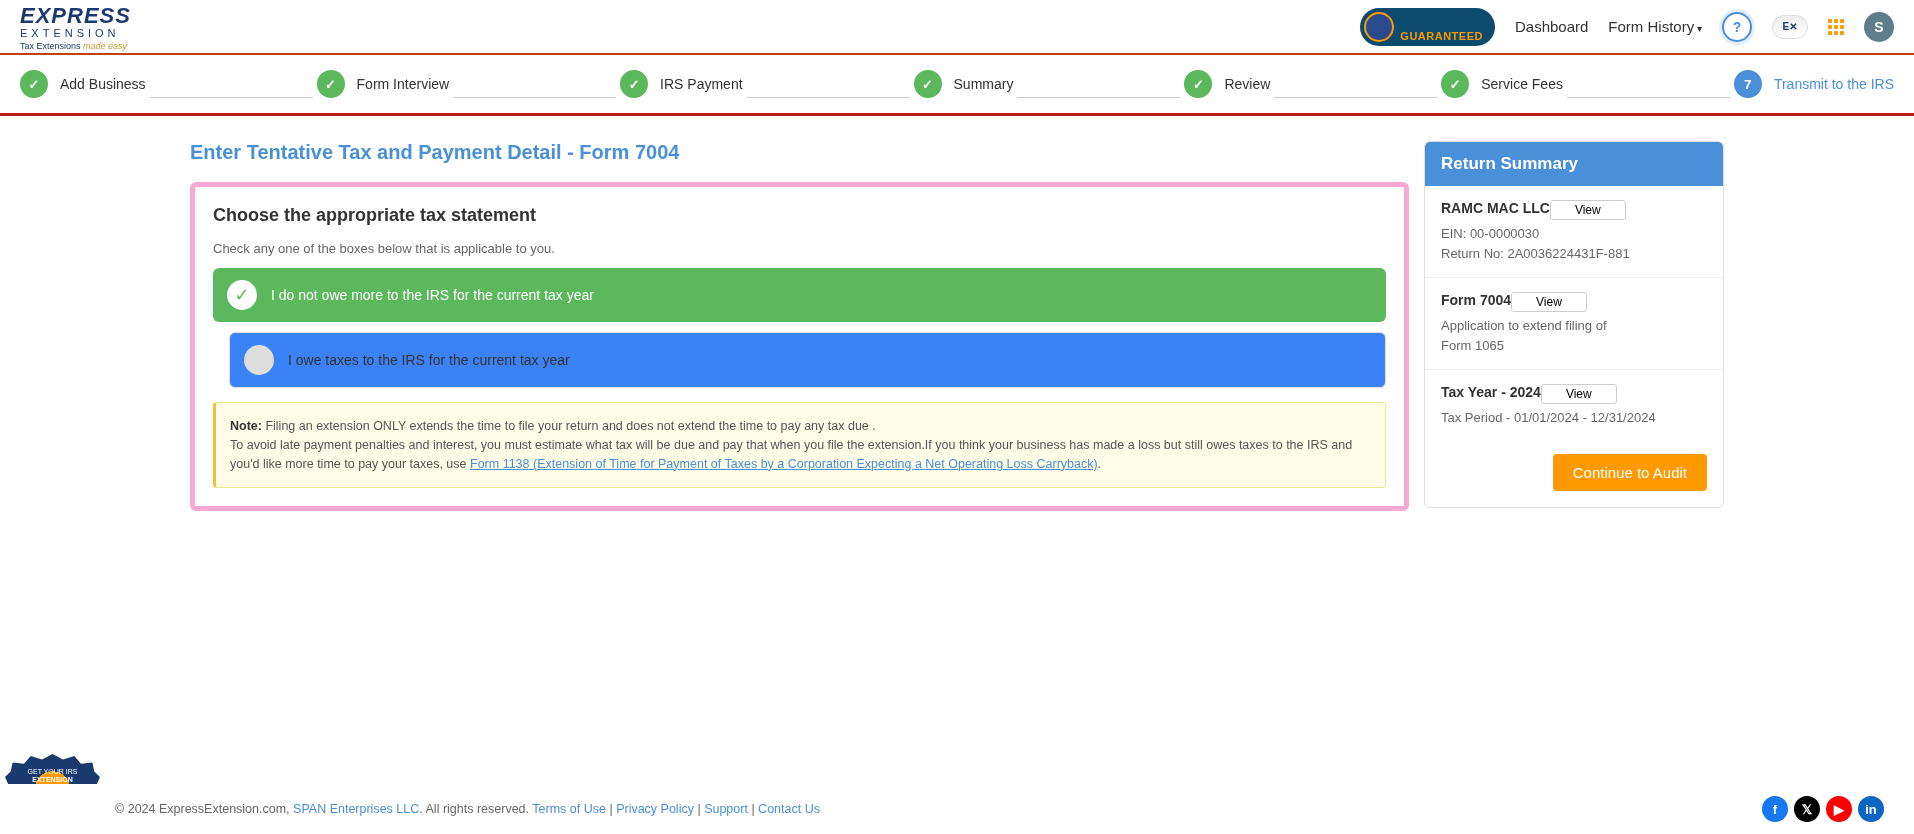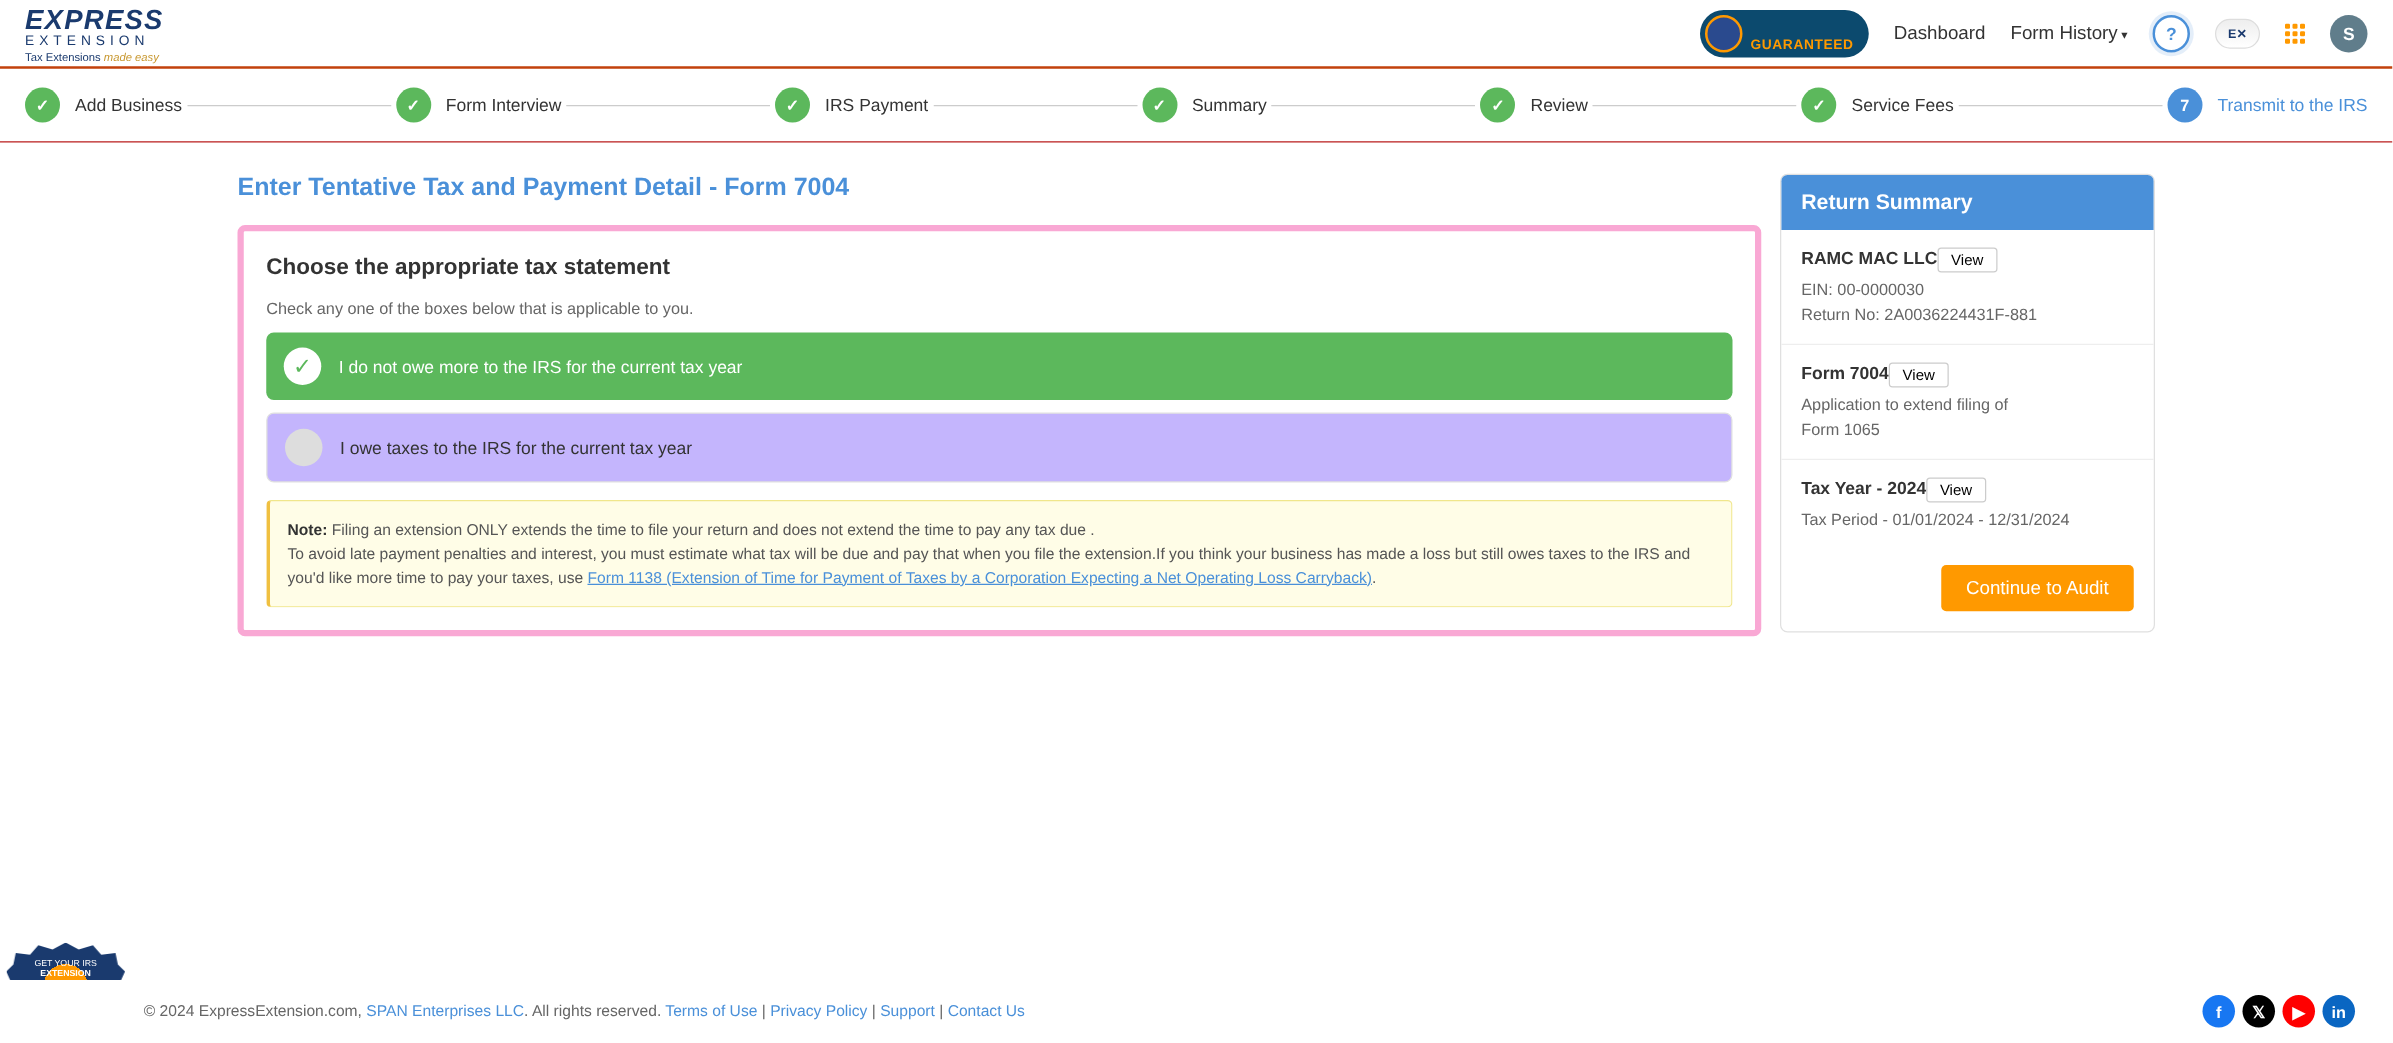--- a/index.html
+++ b/index.html
@@ -119,24 +119,24 @@
       color: white;
       display: flex;
       align-items: center;
       justify-content: center;
       font-weight: bold;
       cursor: pointer;
     }
     
     .stepper {
       display: flex;
-      align-items: center;
+      align-items: flex-end;
       padding: 15px 20px;
       gap: 4px;
-      border-bottom: 1px solid #b91c1c;
+      border-bottom: 3px solid #b91c1c;
     }
     .step {
       display: flex;
       align-items: center;
       gap: 12px;
     }
     .step-circle {
       width: 28px;
       height: 28px;
       border-radius: 50%;
@@ -209,23 +209,24 @@
       border-radius: 6px;
       margin-bottom: 10px;
       cursor: pointer;
       font-size: 14px;
     }
     .option.selected {
       background: #5cb85c;
       color: white;
     }
     .option.unselected {
-      background: #c4b5fd;
+      background: #3b82f6;
       border: 1px solid #e0e0e0;
       color: #333;
+      margin-left: 16px;
     }
     .radio {
       width: 30px;
       height: 30px;
       border-radius: 50%;
       display: flex;
       align-items: center;
       justify-content: center;
       flex-shrink: 0;
     }
@@ -283,21 +284,21 @@
       color: #333;
     }
     .sidebar-text {
       font-size: 13px;
       color: #666;
       line-height: 1.5;
     }
     .view-btn {
       background: white;
       border: 1px solid #ccc;
-      padding: 2px 10px;
+      padding: 2px 24px;
       font-size: 12px;
       border-radius: 3px;
       cursor: pointer;
     }
     .continue-btn {
       display: block;
       background: #ff9900;
       color: white;
       border: none;
       padding: 10px 20px;

